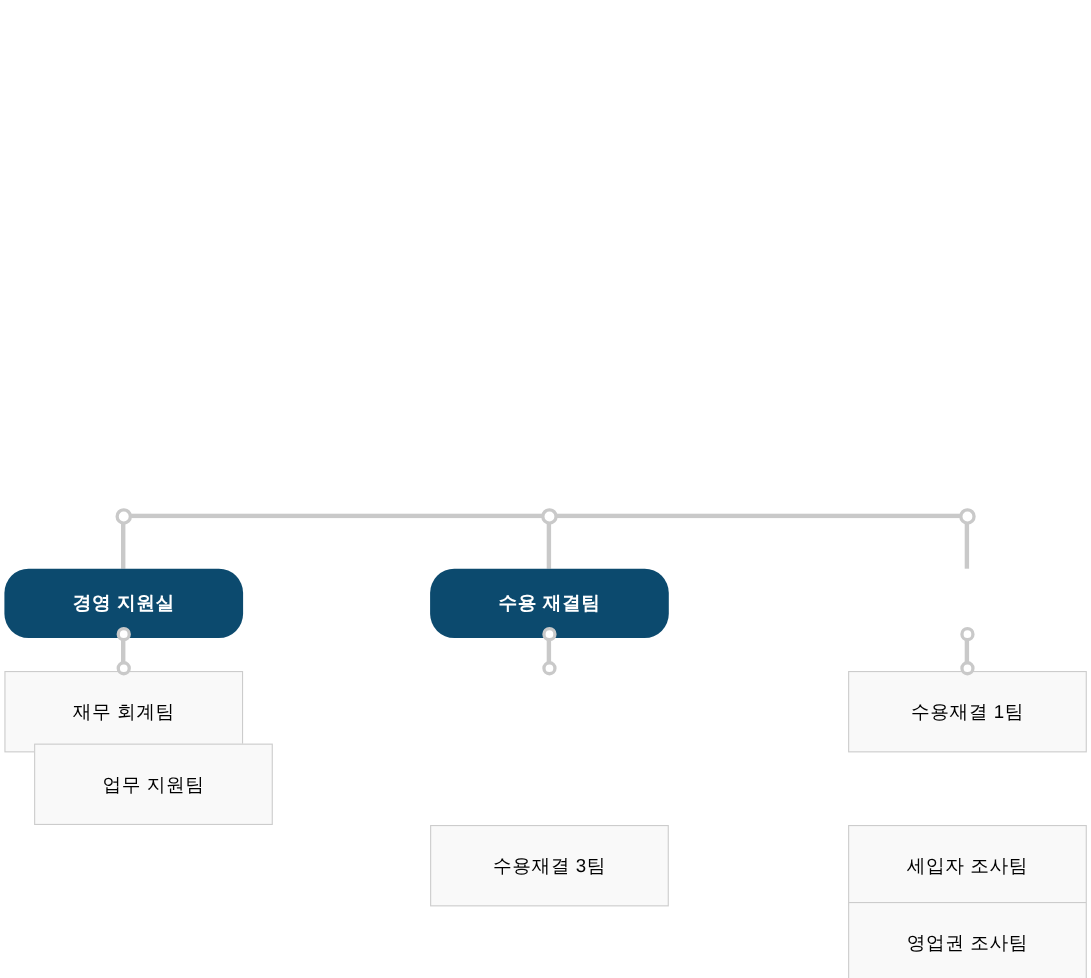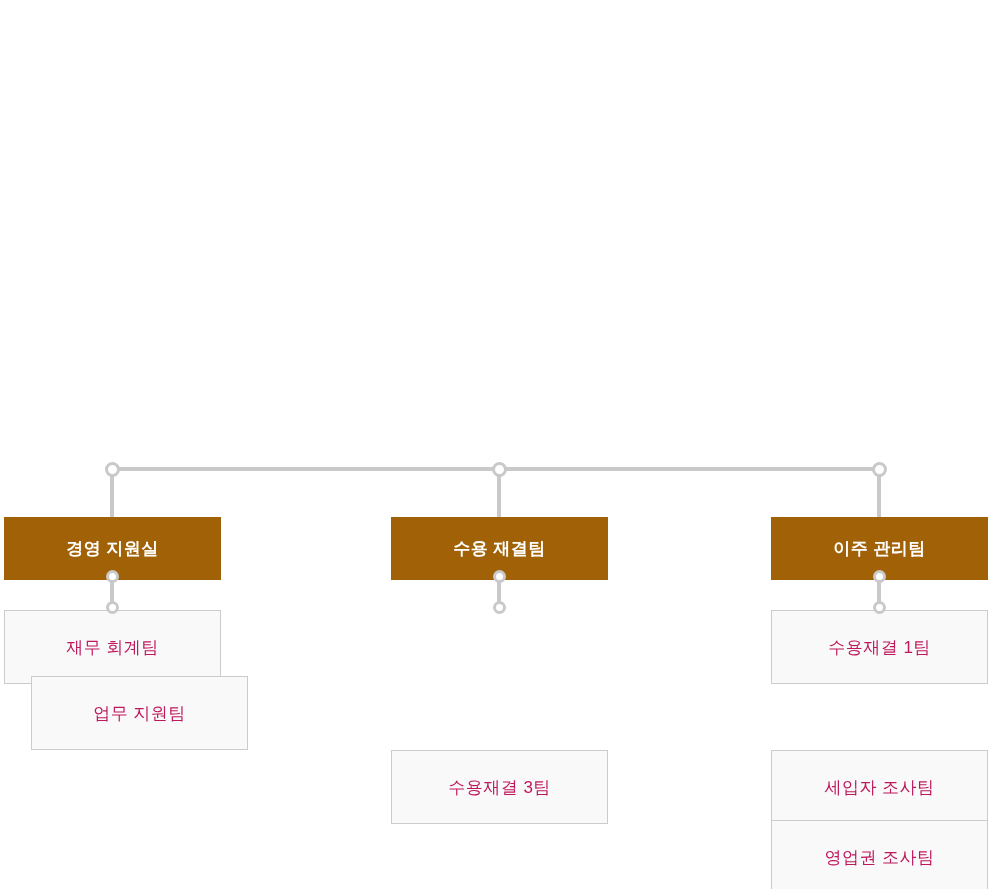--- a/index.html
+++ b/index.html
@@ -43,39 +43,40 @@
     z-index: 3;
   }
   .dot-lg { width: 15px; height: 15px; left: 101px; top: 462px; }
   .dot-sm { width: 13px; height: 13px; left: 102px; }
   .dept {
     position: absolute;
     top: 517px;
     left: 0;
     width: 217px;
     height: 63px;
-    background: #a16207;
+    background: #0c4a6e;
     color: #ffffff;
     font-weight: bold;
     font-size: 17px;
     letter-spacing: 0.5px;
     display: flex;
     align-items: center;
     justify-content: center;
     z-index: 2;
+    border-radius: 22px;
   }
   .team {
     position: absolute;
     left: 0;
     width: 217px;
     height: 74px;
     background: #f9f9f9;
     border: 1px solid #cccccc;
     box-sizing: border-box;
-    color: #be185d;
+    color: #000000;
     font-size: 17px;
     letter-spacing: 0.5px;
     display: flex;
     align-items: center;
     justify-content: center;
     z-index: 2;
   }
   .t0 { top: 610px; }
   .t1 { top: 676px; margin-left: 27px; }
   .t2 { top: 750px; text-align: right; }
@@ -104,21 +105,20 @@
     <div class="dept">수용 재결팀</div>
     <div class="stem" style="top:577px;height:31px"></div>
     <div class="team t2">수용재결 3팀</div>
     <div class="dot dot-lg"></div>
     <div class="dot dot-sm" style="top:570px"></div>
     <div class="dot dot-sm" style="top:601px"></div>
   </div>
 
   <div class="col" style="left:771px">
     <div class="stem" style="top:469px;height:48px"></div>
-    <div class="dept">이주 관리팀</div>
     <div class="stem" style="top:577px;height:31px"></div>
     <div class="team t0">수용재결 1팀</div>
     <div class="team t2">세입자 조사팀</div>
     <div class="team t3">영업권 조사팀</div>
     <div class="dot dot-lg"></div>
     <div class="dot dot-sm" style="top:570px"></div>
     <div class="dot dot-sm" style="top:601px"></div>
   </div>
 
 </div>

